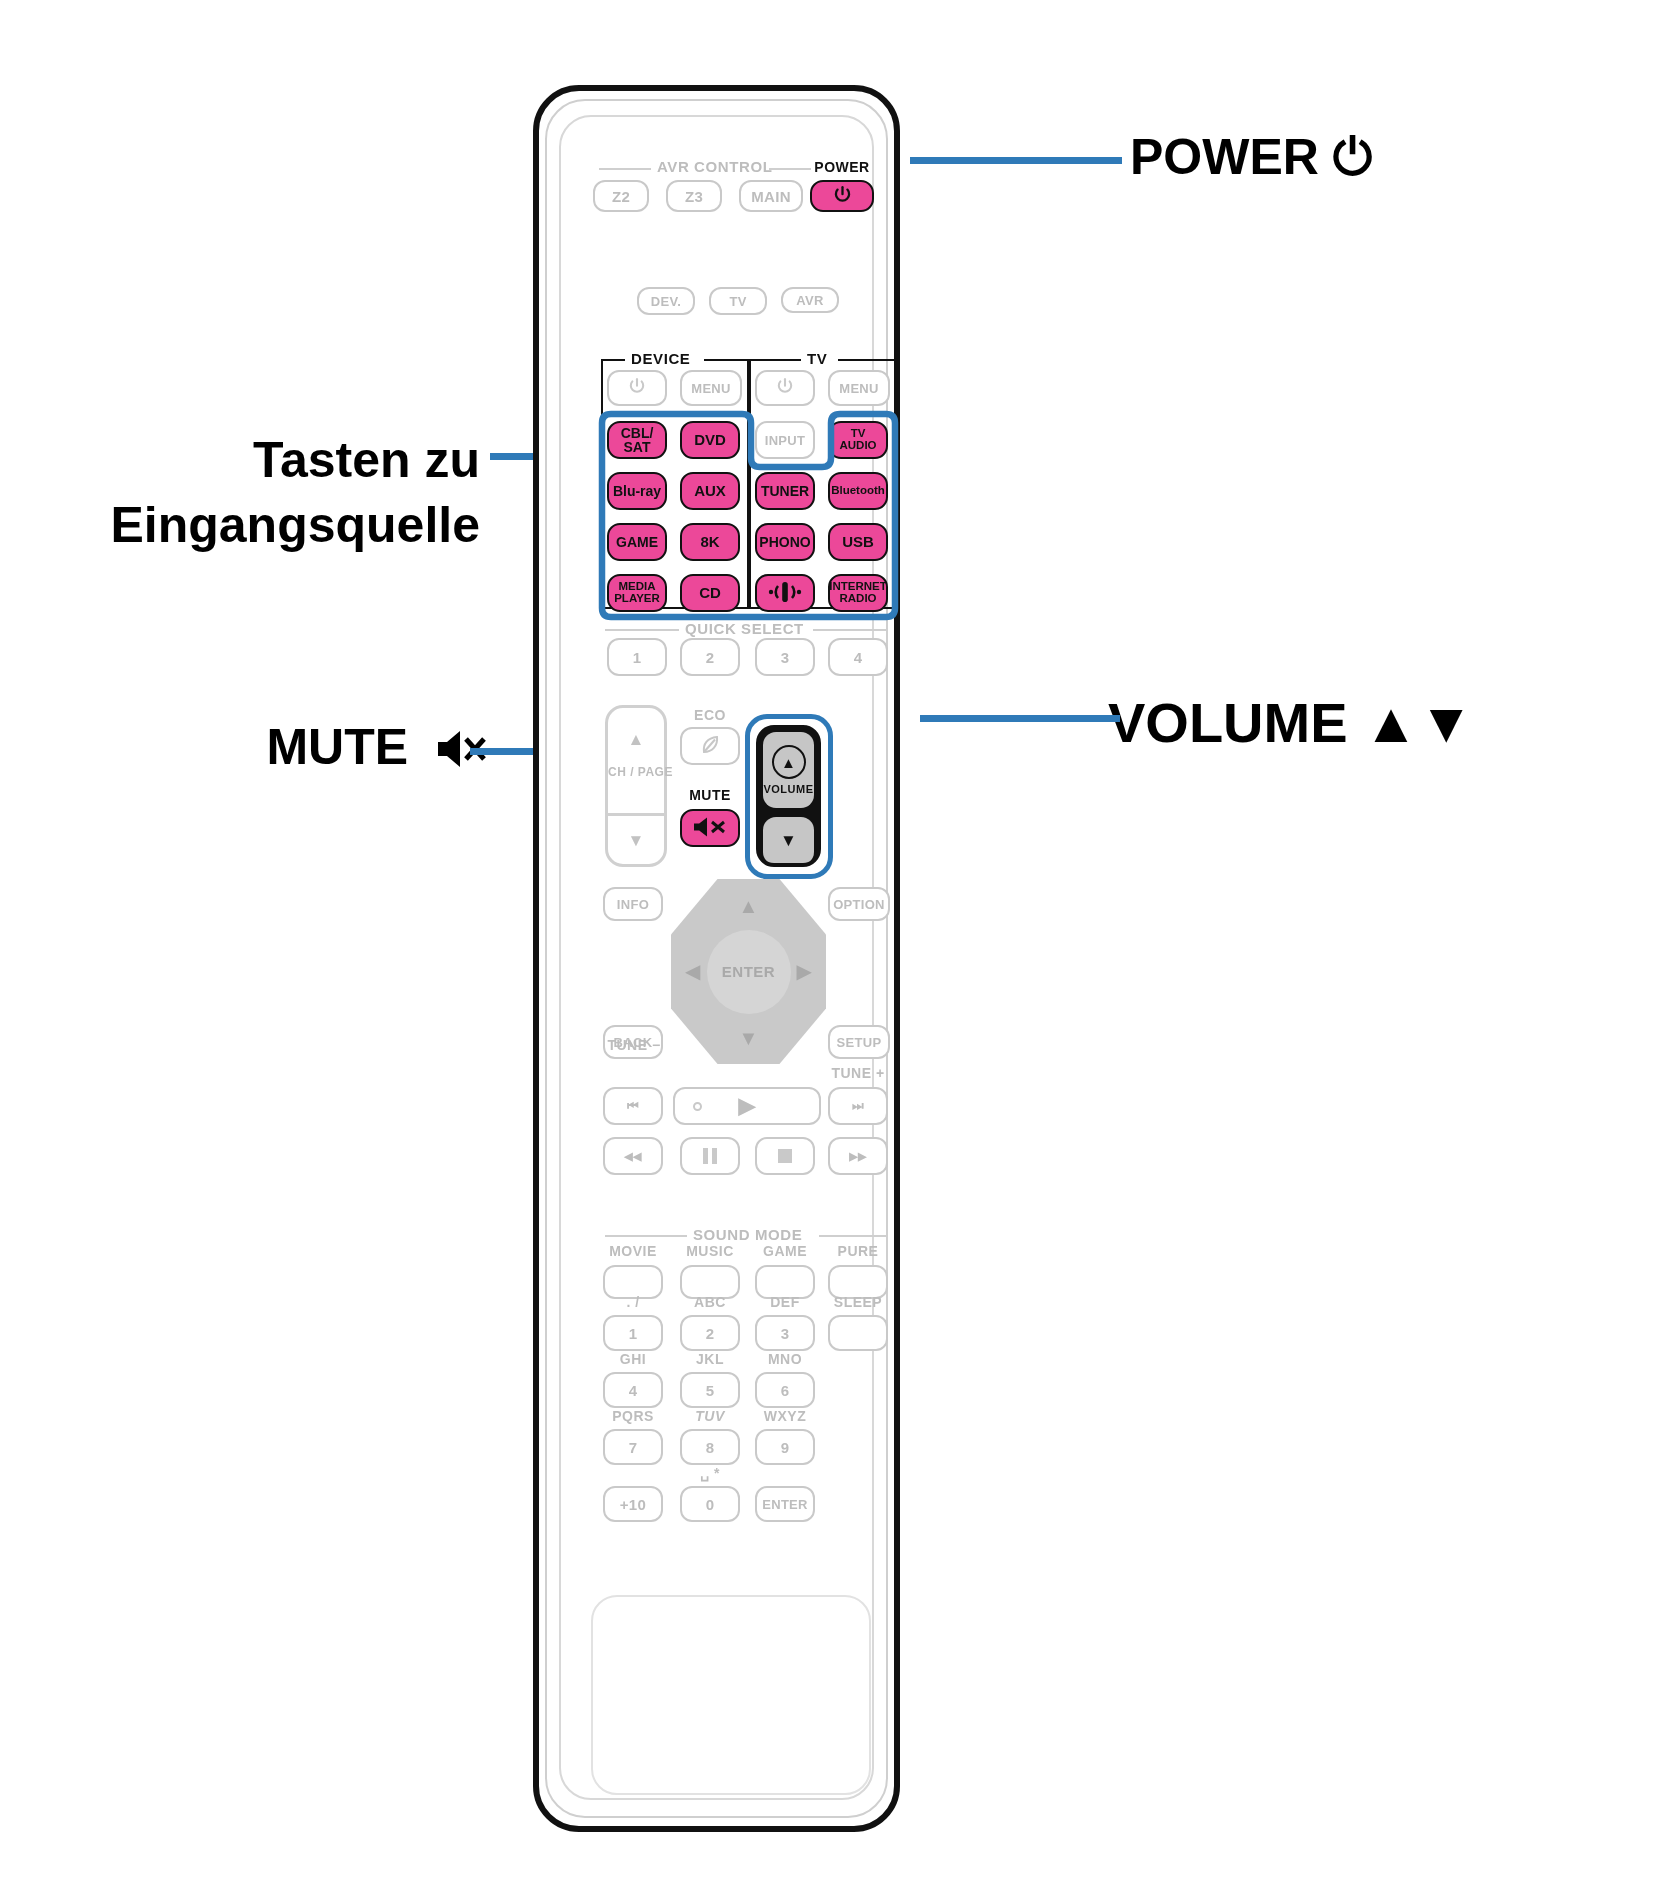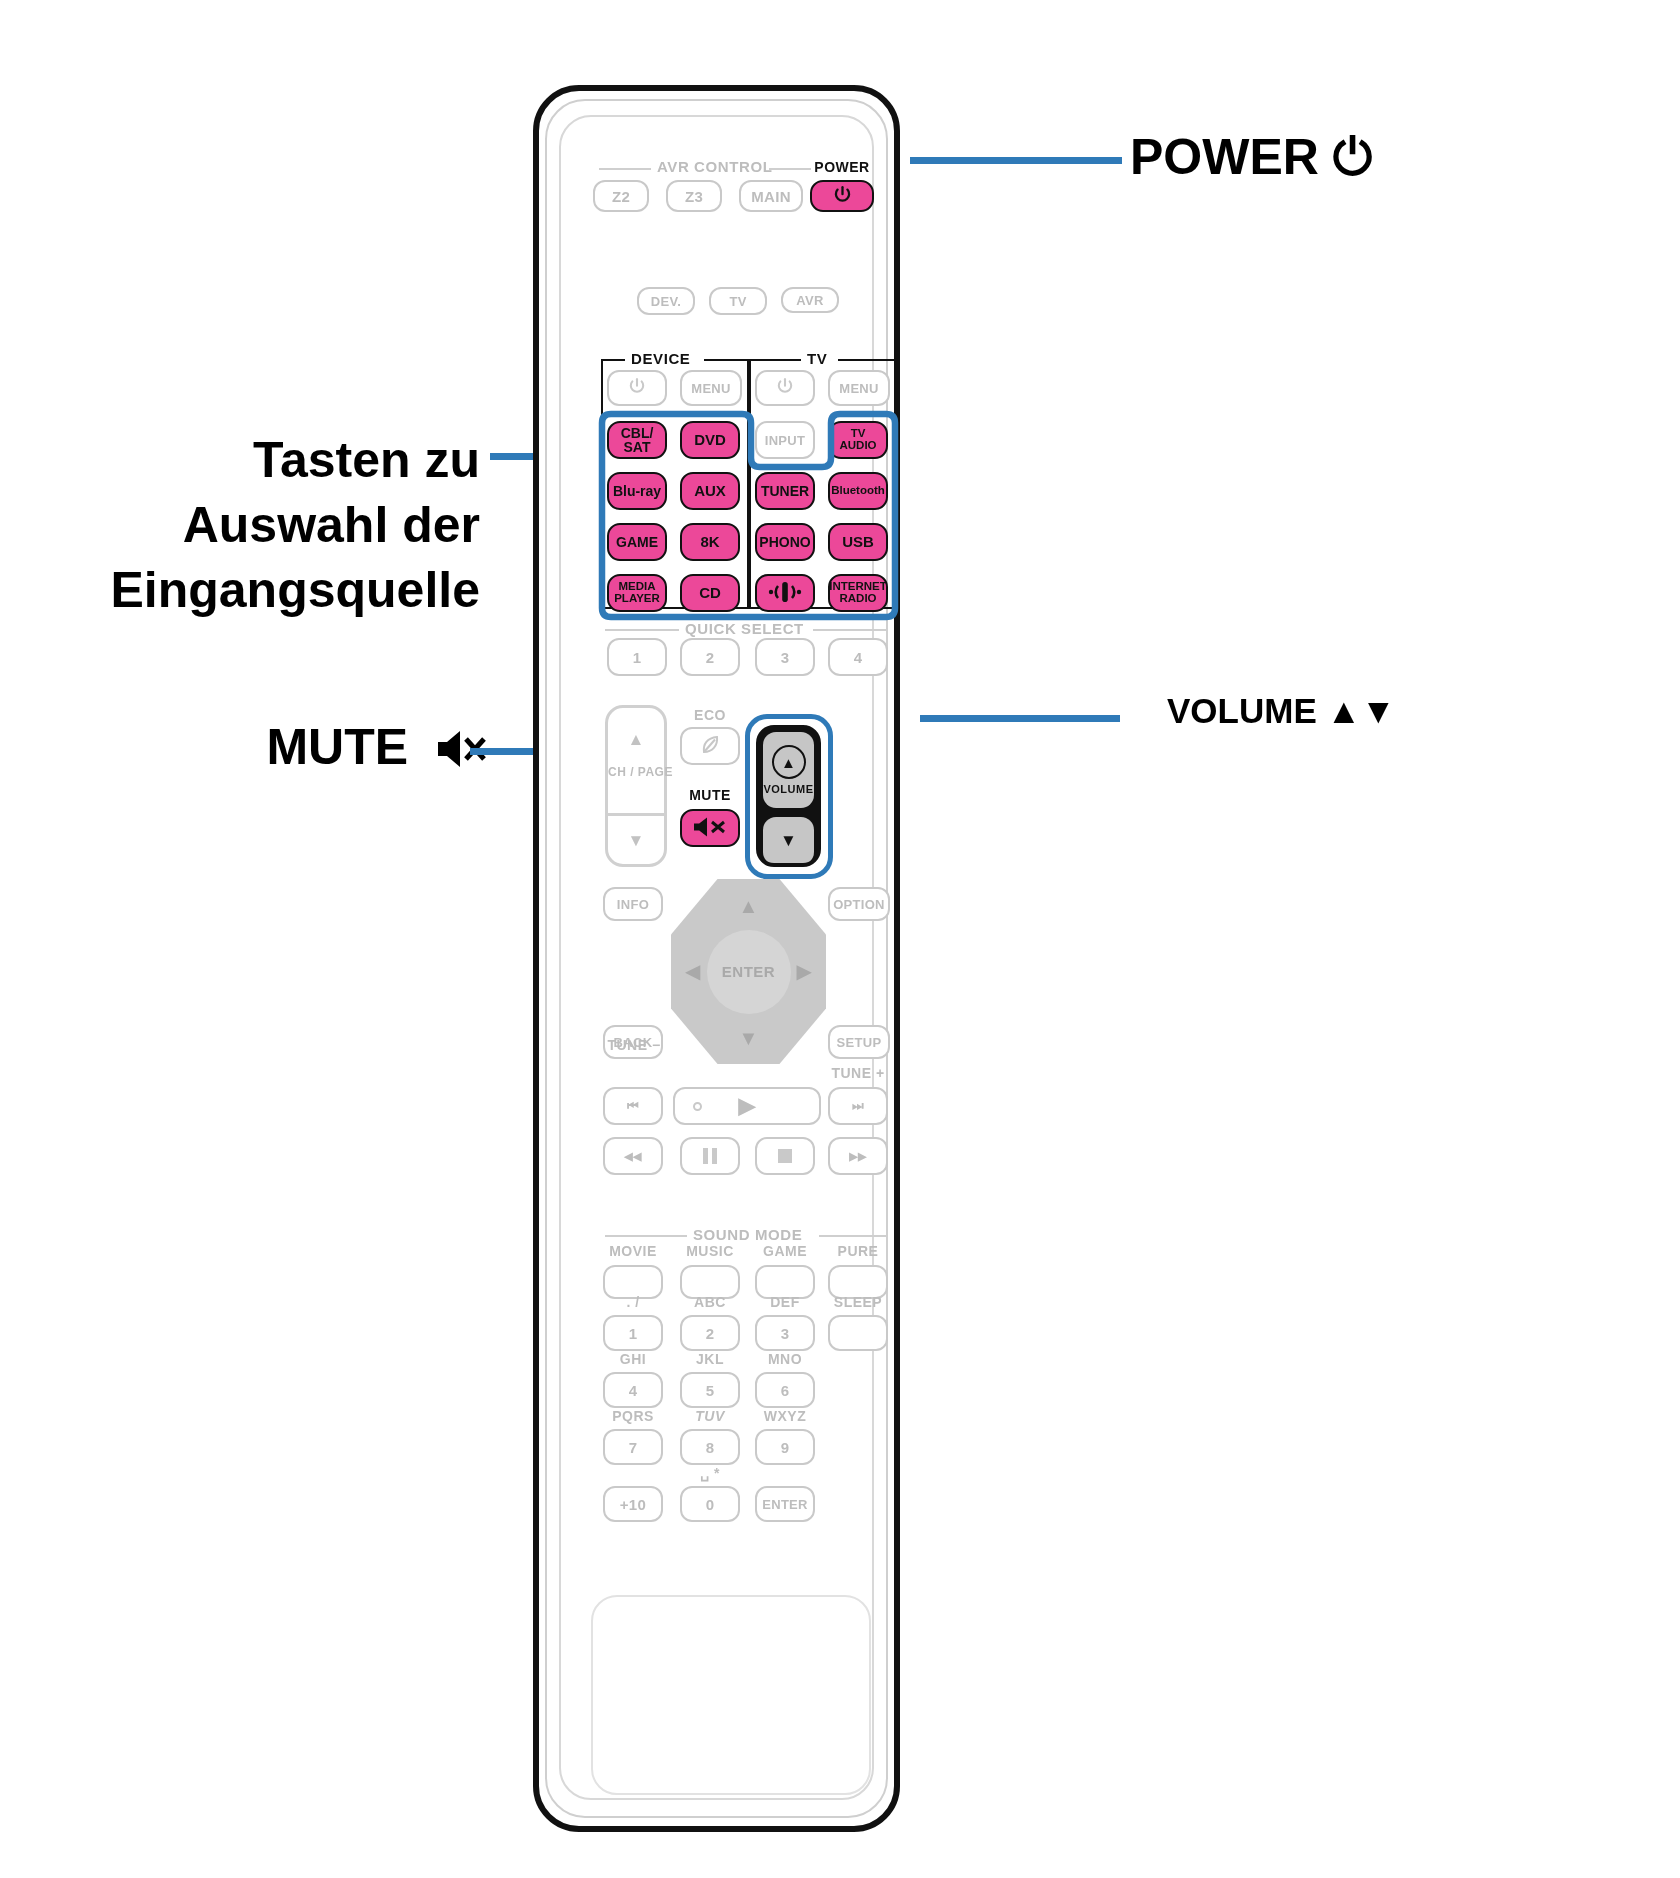--- a/index.html
+++ b/index.html
@@ -14,21 +14,21 @@
 
   
   .callout {
     position:absolute;
     font-weight:bold;
     color:#000;
     line-height:1.18;
     white-space:nowrap;
   }
   #label-power   { left:1130px; top:128px;  font-size:50px; }
-  #label-volume  { left:1167px; top:690px;  font-size:35px; }
+  #label-volume  { left:1108px; top:690px;  font-size:56px; }
   #label-mute    { right:1192px; top:718px; font-size:50px; text-align:right; }
   #label-source  { right:1200px; top:428px; font-size:50px; text-align:right; line-height:1.30; }
 
   .leader { position:absolute; background:#2f7ab8; }
 
   
   #remote {
     position:absolute; left:533px; top:85px;
     width:367px; height:1747px;
     border:6px solid #111;
@@ -173,21 +173,20 @@
     <svg width="52" height="42" viewBox="0 0 52 42" aria-hidden="true">
       <path d="M2 14 h9 L24 3 v36 L11 28 H2 Z" fill="#000"></path>
       <path d="M30 11 L48 31 M48 11 L30 31" stroke="#000" stroke-width="5" fill="none"></path>
     </svg>
   </span>
 </div>
 <div class="leader" style="left:470px; top:748px; width:250px; height:7px;"></div>
 
 <div class="callout" id="label-source">
   <div>Tasten zu</div>
-  <div>Auswahl der</div>
   <div>Eingangsquelle</div>
 </div>
 <div class="leader" style="left:490px; top:453px; width:88px; height:7px;"></div>
 <div class="leader" style="left:571px; top:453px; width:7px; height:10px;"></div>
 
 <div id="remote">
  <div id="remote-inner">
   <div id="remote-panel">
 
     <div class="rule" style="left:38px; top:51px; width:52px;"></div>

